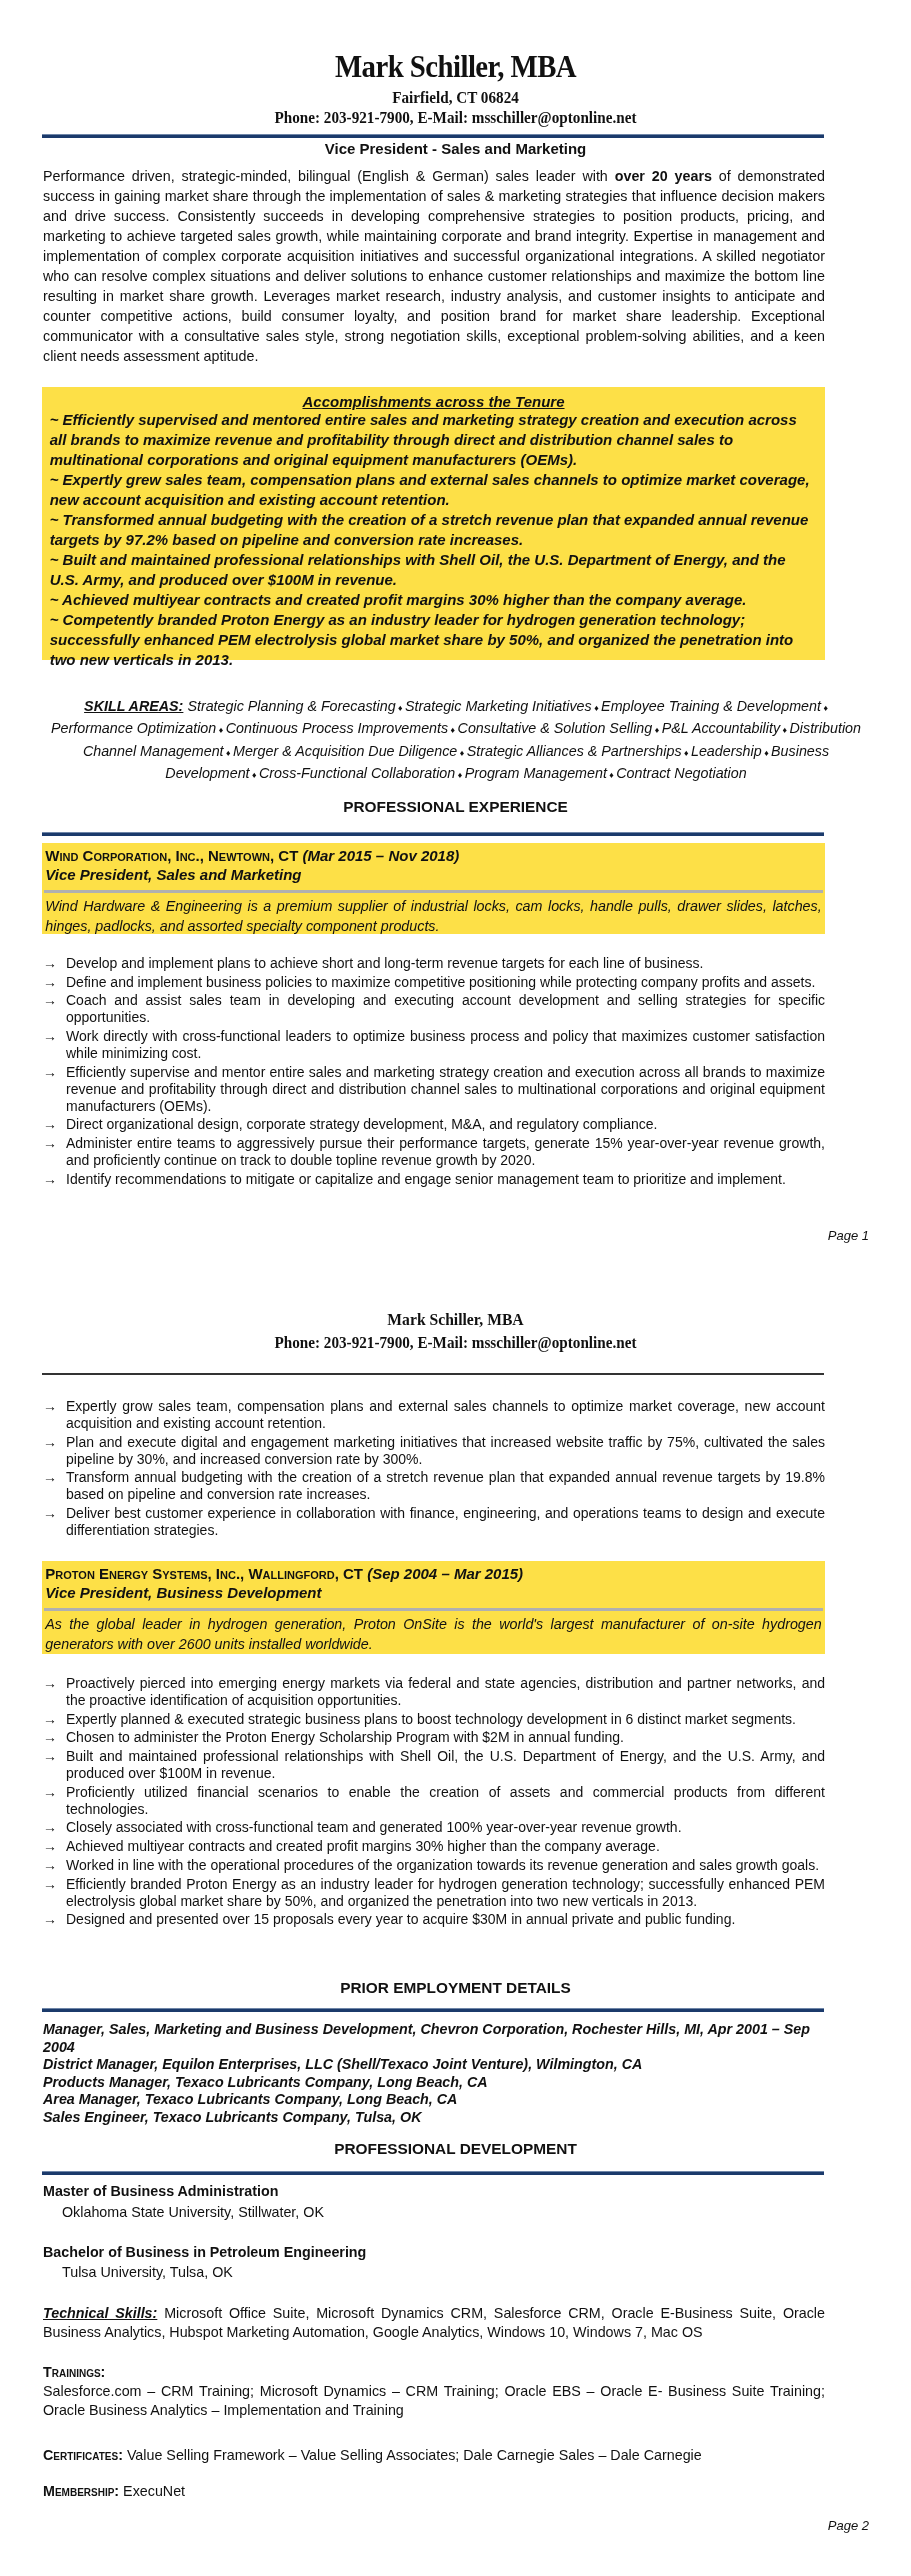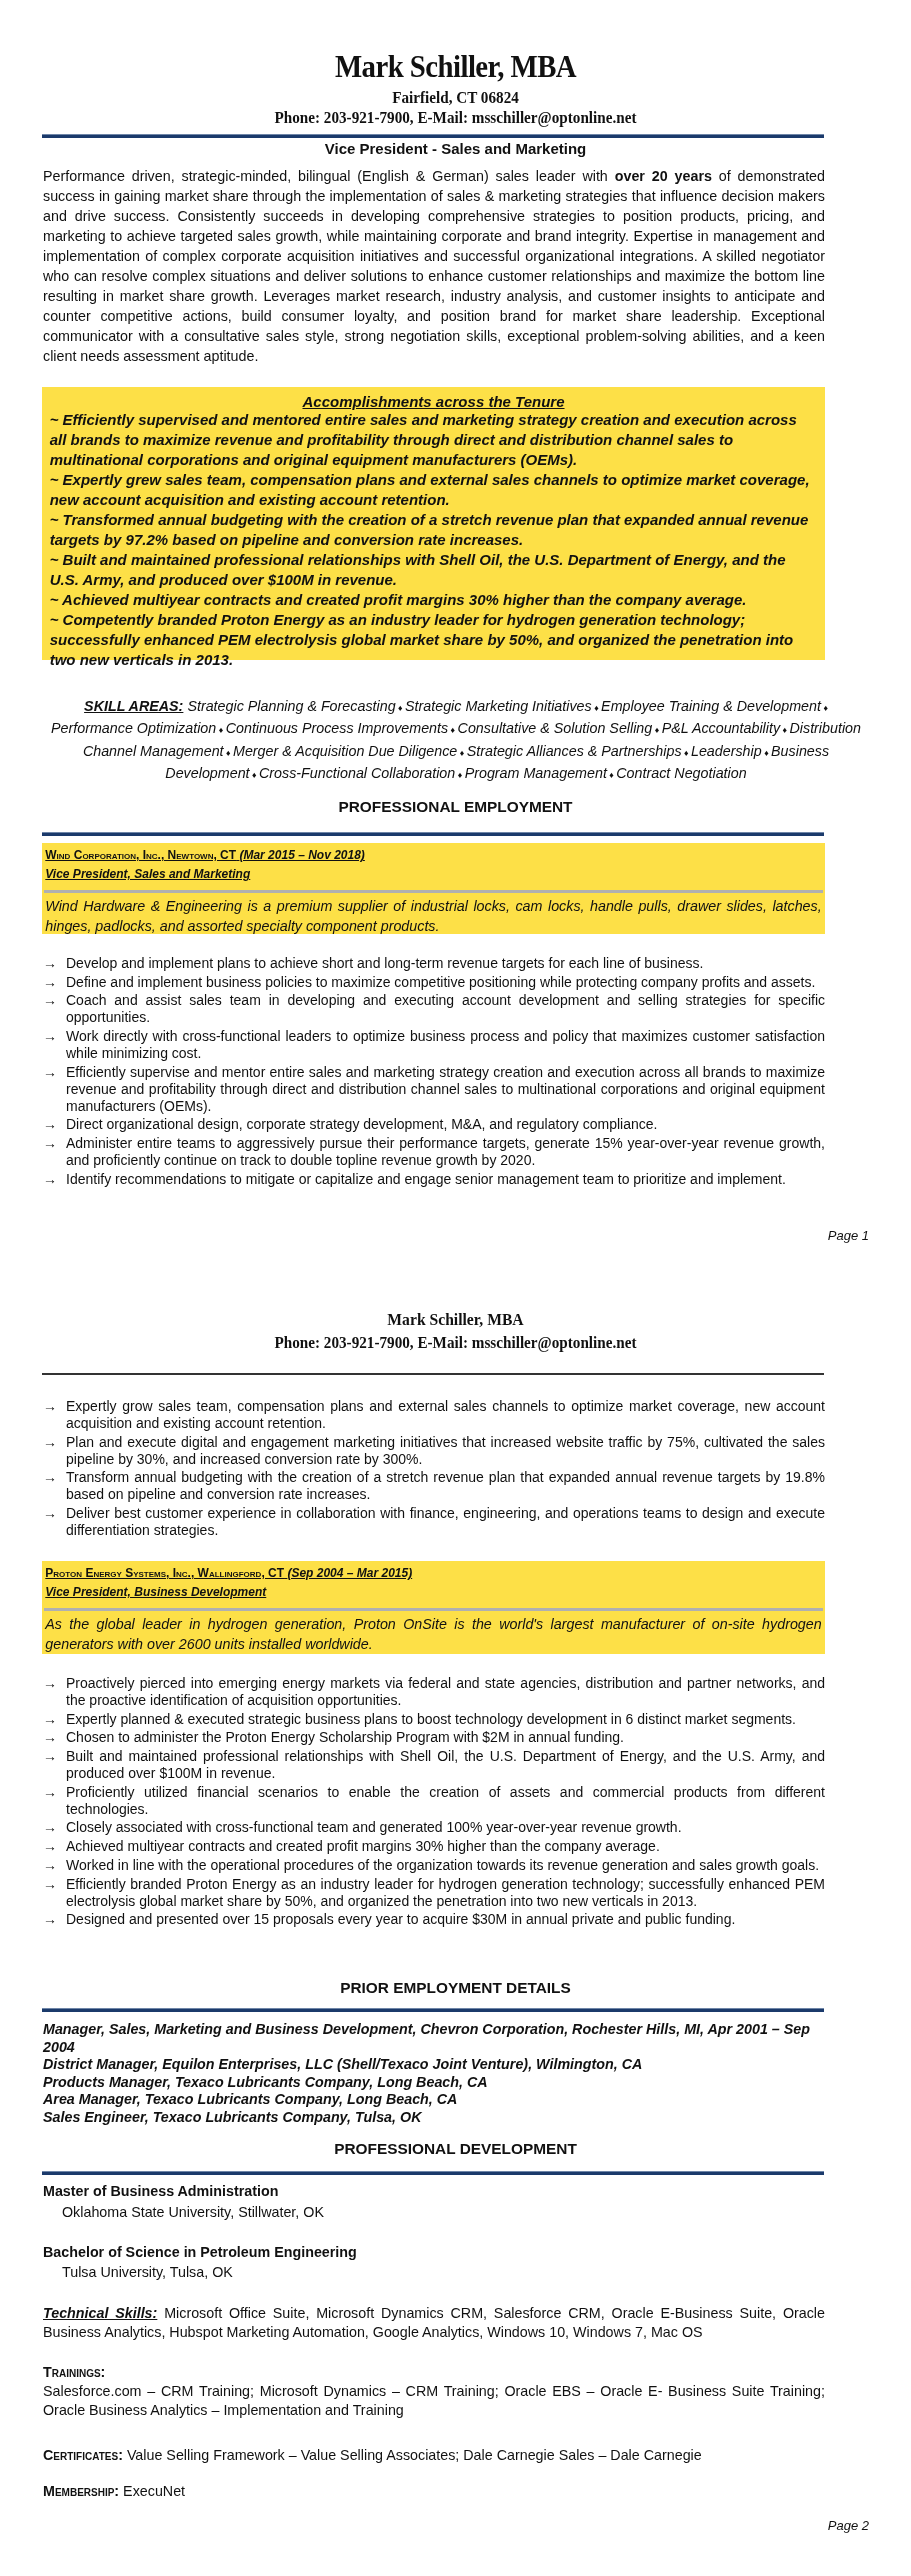--- a/index.html
+++ b/index.html
@@ -15,21 +15,21 @@
   .rule-dark { left: 42px; width: 782px; height: 1.7px; background: #333; }
   .doc-title { font-size: 15px; font-weight: bold; }
   .summary { font-size: 14.3px; line-height: 20px; text-align: justify; }
   .summary b { font-weight: bold; }
   .grey-box { background: #fde047; left: 42px; width: 783px; }
   .acc-head { font-size: 15px; font-weight: bold; font-style: italic; text-decoration: underline; text-align: center; }
   .acc-item { font-size: 15px; font-weight: bold; font-style: italic; line-height: 20px; padding: 0 7.7px; }
   .skills { font-size: 14.3px; font-style: italic; text-align: center; line-height: 20.4px; }
   .skills .lab { font-weight: bold; text-decoration: underline; }
   .sec-head { font-size: 15.4px; font-weight: bold; }
-  .job-box-head { font-size: 12px; font-weight: bold; line-height: 19px; padding: 3.3px 3.3px 0 3.3px; text-decoration: underline; }
+  .job-box-head { font-size: 15px; font-weight: bold; line-height: 19px; padding: 3.3px 3.3px 0 3.3px; }
   .sc { font-variant: small-caps; }
   .job-box-head .dates { font-style: italic; }
   .job-title { font-style: italic; font-weight: bold; }
   .grey-rule { height: 3.3px; background: #b0b0b0; margin: 5.5px 2.2px 3.3px 2.2px; }
   .job-desc { font-size: 14.3px; font-style: italic; line-height: 20px; padding: 0 3.3px 3.3px 3.3px; text-align: justify; }
   ul.bul { list-style: none; margin: 0; padding: 0; }
   ul.bul li { position: relative; padding-left: 23px; font-size: 14px; line-height: 17px; text-align: justify; margin-bottom: 1.7px; }
   ul.bul li .arr { position: absolute; left: 0; top: 0; width: 19px; }
   .page-num { right: 42px; font-size: 13px; font-style: italic; }
   .prior { font-size: 14.3px; font-weight: bold; font-style: italic; line-height: 17.6px; }
@@ -58,21 +58,21 @@
       <div class="acc-item">~ Expertly grew sales team, compensation plans and external sales channels to optimize market coverage, new account acquisition and existing account retention.</div>
       <div class="acc-item">~ Transformed annual budgeting with the creation of a stretch revenue plan that expanded annual revenue targets by 97.2% based on pipeline and conversion rate increases.</div>
       <div class="acc-item">~ Built and maintained professional relationships with Shell Oil, the U.S. Department of Energy, and the U.S. Army, and produced over $100M in revenue.</div>
       <div class="acc-item">~ Achieved multiyear contracts and created profit margins 30% higher than the company average.</div>
       <div class="acc-item">~ Competently branded Proton Energy as an industry leader for hydrogen generation technology; successfully enhanced PEM electrolysis global market share by 50%, and organized the penetration into two new verticals in 2013.</div>
     </div>
 </div>
 
 <div class="abs sans skills" style="top:696px; left:50px; width:812px;"><span class="lab">SKILL AREAS:</span> <span id="skills-list"><span>Strategic Planning &amp; Forecasting</span><span style="font-style: normal; font-size: 8.8px;"> ♦ </span><span>Strategic Marketing Initiatives</span><span style="font-style: normal; font-size: 8.8px;"> ♦ </span><span>Employee Training &amp; Development</span><span style="font-style: normal; font-size: 8.8px;"> ♦ </span><span>Performance Optimization</span><span style="font-style: normal; font-size: 8.8px;"> ♦ </span><span>Continuous Process Improvements</span><span style="font-style: normal; font-size: 8.8px;"> ♦ </span><span>Consultative &amp; Solution Selling</span><span style="font-style: normal; font-size: 8.8px;"> ♦ </span><span>P&amp;L Accountability</span><span style="font-style: normal; font-size: 8.8px;"> ♦ </span><span>Distribution Channel Management</span><span style="font-style: normal; font-size: 8.8px;"> ♦ </span><span>Merger &amp; Acquisition Due Diligence</span><span style="font-style: normal; font-size: 8.8px;"> ♦ </span><span>Strategic Alliances &amp; Partnerships</span><span style="font-style: normal; font-size: 8.8px;"> ♦ </span><span>Leadership</span><span style="font-style: normal; font-size: 8.8px;"> ♦ </span><span>Business Development</span><span style="font-style: normal; font-size: 8.8px;"> ♦ </span><span>Cross-Functional Collaboration</span><span style="font-style: normal; font-size: 8.8px;"> ♦ </span><span>Program Management</span><span style="font-style: normal; font-size: 8.8px;"> ♦ </span><span>Contract Negotiation</span></span></div>
 
-<div class="abs center sans sec-head" style="top:798px;">PROFESSIONAL EMPLOYMENT</div>
+<div class="abs center sans sec-head" style="top:798px;">PROFESSIONAL EXPERIENCE</div>
 <div class="abs rule-blue" style="top:832px;"></div>
 
 <div class="abs grey-box sans" style="top:843px; height:91px;">
   <div class="job-box-head">
     <span class="sc">Wind Corporation, Inc., Newtown, CT</span>
     <span class="dates">(Mar 2015 – Nov 2018)</span><br>
     <span class="job-title">Vice President, Sales and Marketing</span>
   </div>
   <div class="grey-rule"></div>
   <div class="job-desc">Wind Hardware &amp; Engineering is a premium supplier of industrial locks, cam locks, handle pulls, drawer slides, latches, hinges, padlocks, and assorted specialty component products.</div>
@@ -134,21 +134,21 @@
     <div>Products Manager, Texaco Lubricants Company, Long Beach, CA</div>
     <div>Area Manager, Texaco Lubricants Company, Long Beach, CA</div>
     <div>Sales Engineer, Texaco Lubricants Company, Tulsa, OK</div>
   </div>
 
 <div class="abs center sans sec-head" style="top:2140px;">PROFESSIONAL DEVELOPMENT</div>
 <div class="abs rule-blue" style="top:2171px;"></div>
 
 <div class="abs sans edu-deg" style="top:2183px; left:43px;">Master of Business Administration</div>
 <div class="abs sans edu-sch" style="top:2204px; left:43px;">Oklahoma State University, Stillwater, OK</div>
-<div class="abs sans edu-deg" style="top:2244px; left:43px;">Bachelor of Science in Petroleum Engineering</div>
+<div class="abs sans edu-deg" style="top:2244px; left:43px;">Bachelor of Business in Petroleum Engineering</div>
 <div class="abs sans edu-sch" style="top:2264px; left:43px;">Tulsa University, Tulsa, OK</div>
 
 <div class="abs sans tech" style="top:2304px; left:43px; width:782px;"><span class="lab">Technical Skills:</span><span> Microsoft Office Suite, Microsoft Dynamics CRM, Salesforce CRM, Oracle E-Business Suite, Oracle Business Analytics, Hubspot Marketing Automation, Google Analytics, Windows 10, Windows 7, Mac OS</span></div>
 
 <div class="abs sans tech" style="top:2363px; left:43px; width:782px;">
   <div class="sc-lab">Trainings:</div>
   <div>Salesforce.com – CRM Training; Microsoft Dynamics – CRM Training; Oracle EBS – Oracle E- Business Suite Training; Oracle Business Analytics – Implementation and Training</div>
 </div>
 
 <div class="abs sans tech" style="top:2446px; left:43px; width:782px;"><span class="sc-lab">Certificates:</span><span> Value Selling Framework – Value Selling Associates; Dale Carnegie Sales – Dale Carnegie</span></div>

